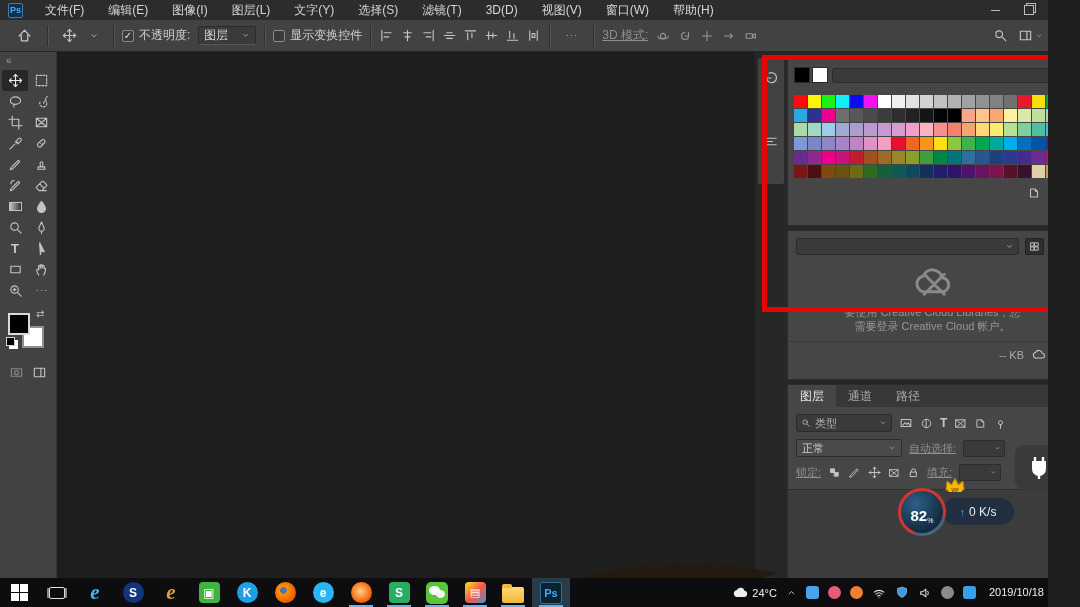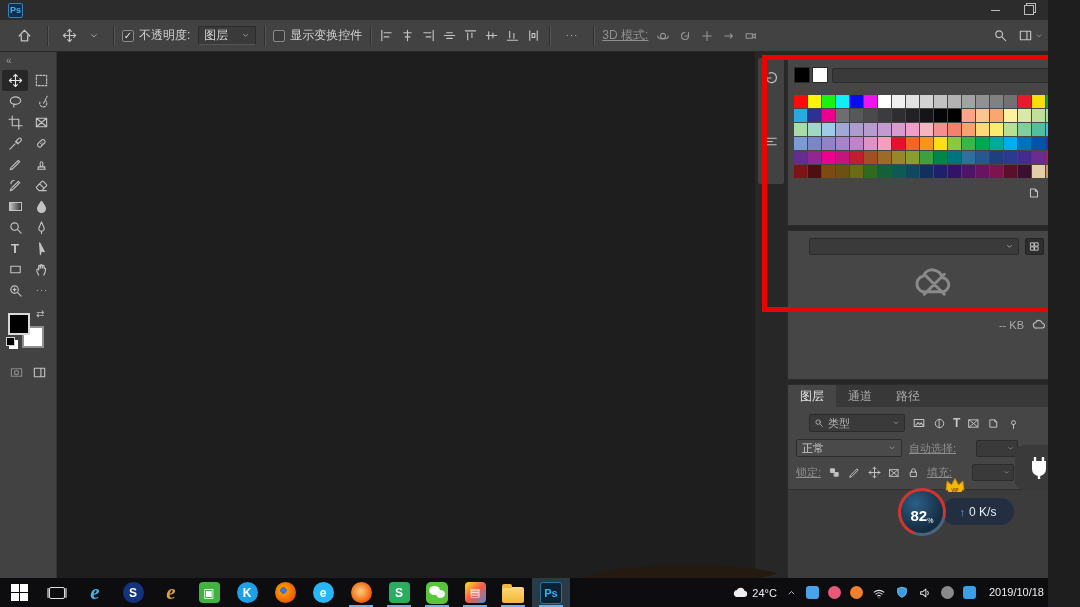--- a/index.html
+++ b/index.html
@@ -48,21 +48,21 @@
   .canvas { position:absolute; left:57px; top:52px; width:698px; height:526px; background:#1e1e1e; }
 
   
   .paneldock { position:absolute; left:755px; top:52px; width:325px; height:526px; background:#272727; }
   .collapse-strip { position:absolute; left:3px; top:6px; width:26px; height:126px; background:#424242; border-radius:2px;
     display:flex; flex-direction:column; align-items:center; gap:48px; padding-top:12px; }
   .panel { position:absolute; left:32px; width:291px; background:#464646; border:1px solid #2c2c2c; }
   .tabbar { height:22px; background:#383838; display:flex; font-size:12px; color:#aaa; align-items:stretch; }
   .tab { padding:0 12px; display:flex; align-items:center; }
   .tab.active { background:#464646; color:#e6e6e6; }
-  .recessed { background:#3a3a3a; border:1px solid #2c2c2c; border-radius:2px;margin-left:13px; }
+  .recessed { background:#3a3a3a; border:1px solid #2c2c2c; border-radius:2px; }
 
   .sw-row { display:flex; align-items:center; gap:2px; padding:8px 6px 6px 6px; }
   .sw-cell { width:16px; height:16px; border:1px solid #2a2a2a; }
   .sw-bar { flex:1; height:15px; margin-left:2px; }
   .swatch-grid { display:grid; grid-template-columns:repeat(19,13px); gap:1px; padding:6px 2px 4px 6px; }
   .swatch { width:13px; height:13px; }
   .sw-scroll { position:absolute; right:3px; top:58px; width:8px; height:84px; background:#383838; border-radius:4px; }
   .sw-thumb { width:8px; height:34px; background:#5d5d5d; border-radius:4px; }
   .panel-foot { display:flex; justify-content:flex-end; gap:12px; padding:4px 10px 6px 0; }
 
@@ -138,20 +138,33 @@
   .tb-date { line-height:11px; text-align:center; padding:0 4px; }
   .brown-blob { position:absolute; left:560px; top:556px; z-index:2; }
 </style>
 </head>
 <body>
 
 <div id="stage">
 
   <div class="menubar">
     <div class="ps-logo">Ps</div>
+    <div id="menu-items" style="display:flex;">
+        <div class="menu-item">文件(F)</div>
+        <div class="menu-item">编辑(E)</div>
+        <div class="menu-item">图像(I)</div>
+        <div class="menu-item">图层(L)</div>
+        <div class="menu-item">文字(Y)</div>
+        <div class="menu-item">选择(S)</div>
+        <div class="menu-item">滤镜(T)</div>
+        <div class="menu-item">3D(D)</div>
+        <div class="menu-item">视图(V)</div>
+        <div class="menu-item">窗口(W)</div>
+        <div class="menu-item">帮助(H)</div>
+      </div>
     <div class="win-controls">
       <div class="win-btn wb-min"></div>
       <div class="win-btn wb-res"></div>
       <div class="win-btn">×</div>
     </div>
   </div>
 
   <div class="optionsbar">
     <span class="ob-icon" style="margin-left:10px;">
         <svg width="17" height="17" viewBox="0 0 16 16" style="display:block">
@@ -600,20 +613,24 @@
             </span>
           </div>
       </div>
       <div class="cc-icon">
         <span>
             <svg width="40" height="40" viewBox="0 0 16 16" style="display:block">
               <path d="M5.5 11.5h5.8a2.8 2.8 0 0 0 .4-5.6 4 4 0 0 0-7.6-.7A2.9 2.9 0 0 0 5.5 11.5zM4.5 4.5l8 8M12.5 4.5l-8 8" fill="none" stroke="#c3c3c3" stroke-width="1.2" stroke-linecap="round" stroke-linejoin="round"></path>
             </svg>
           </span>
       </div>
+      <div class="cc-msg">
+        <div>要使用 Creative Cloud Libraries，您</div>
+        <div>需要登录 Creative Cloud 帐户。</div>
+      </div>
       <div class="lib-foot">
         <span>-- KB</span>
         <span>
             <svg width="14" height="14" viewBox="0 0 16 16" style="display:block">
               <path d="M5.5 11.5h5.8a2.8 2.8 0 0 0 .4-5.6 4 4 0 0 0-7.6-.7A2.9 2.9 0 0 0 5.5 11.5z" fill="none" stroke="#c3c3c3" stroke-width="1.2" stroke-linecap="round" stroke-linejoin="round"></path>
             </svg>
           </span>
         <span style="opacity:.5;">
             <svg width="13" height="13" viewBox="0 0 16 16" style="display:block">
               <path d="M3.5 4.5h9M5 4.5V13h6V4.5M6.5 3h3M6.8 6.5V11M9.2 6.5V11" fill="none" stroke="#c3c3c3" stroke-width="1.2" stroke-linecap="round" stroke-linejoin="round"></path>

